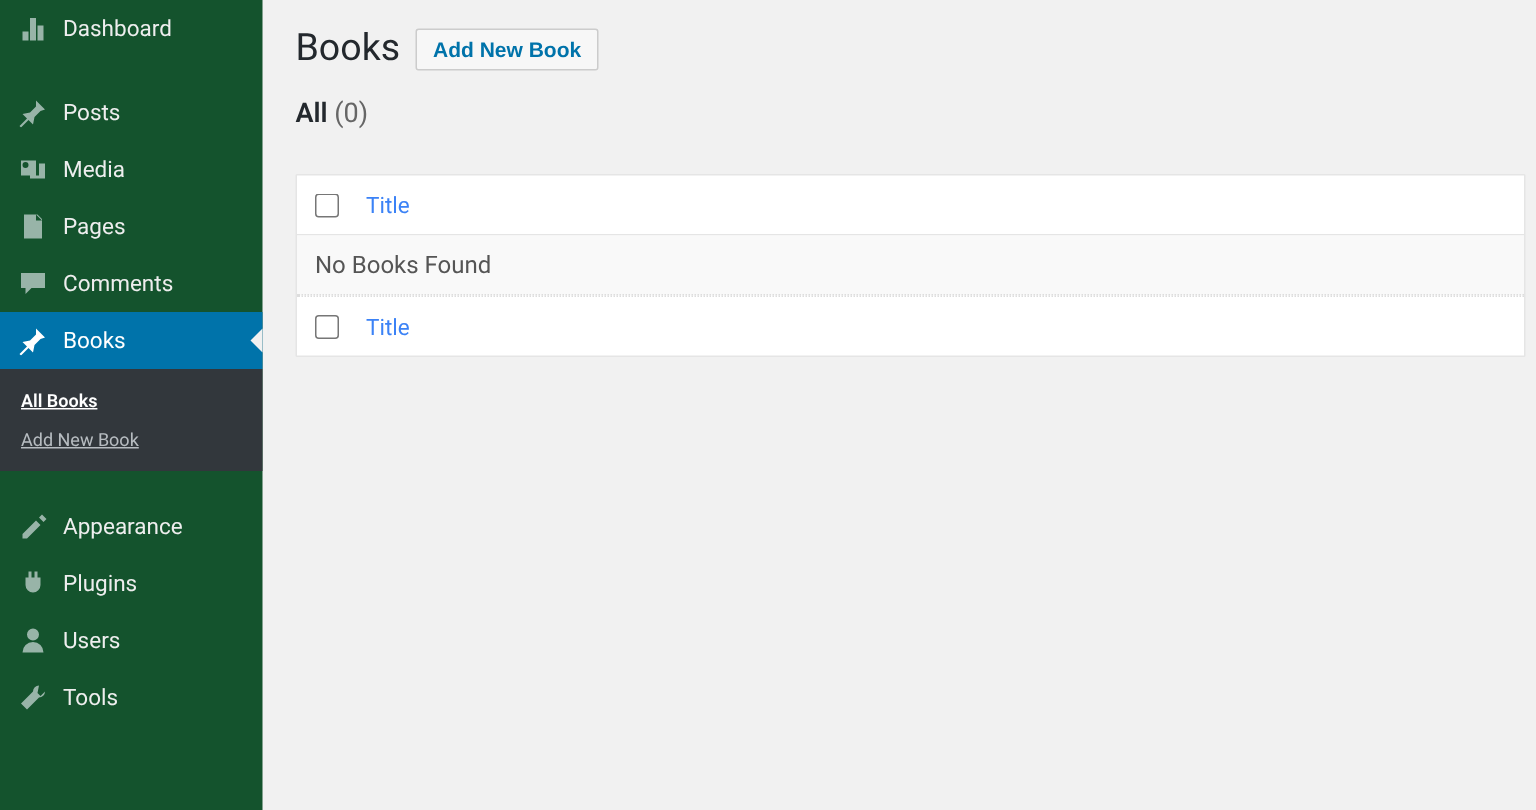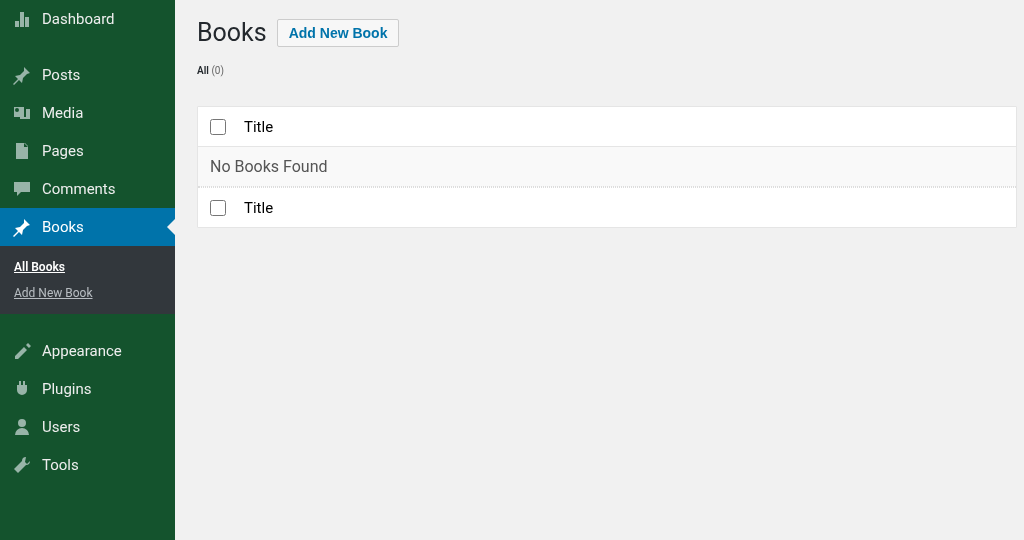--- a/index.html
+++ b/index.html
@@ -87,41 +87,41 @@
     color: #0073aa;
     background: #f7f7f7;
     border: 1px solid #ccc;
     padding: 5px 11px;
     border-radius: 2px;
     cursor: pointer;
     font-weight: 600;
   }
   .filters {
     margin-top: 18px;
-    font-size: 10px;
+    font-size: 18px;
   }
   .filter-all { font-weight: 600; color: #23282d; }
   .filter-count { color: #666; font-weight: 400; }
   .list-table {
     margin-top: 30px;
     background: #fff;
     border: 1px solid #e5e5e5;
     border-radius: 1px;
     width: 820px;
   }
   .list-header, .list-footer {
     display: flex;
     align-items: center;
     padding: 10px 12px;
   }
   .list-header { border-bottom: 1px solid #e5e5e5; }
   .list-footer { border-top: 1px dotted #ddd; }
   .col-cb { width: 34px; display: flex; align-items: center; }
   .col-title a {
-    color: #000000;
+    color: #3b82f6;
     font-size: 15px;
     text-decoration: none;
   }
   .no-items {
     padding: 10px 12px;
     background: #f9f9f9;
     color: #555;
     font-size: 16px;
     border-bottom: 1px dotted #ddd;
   }

